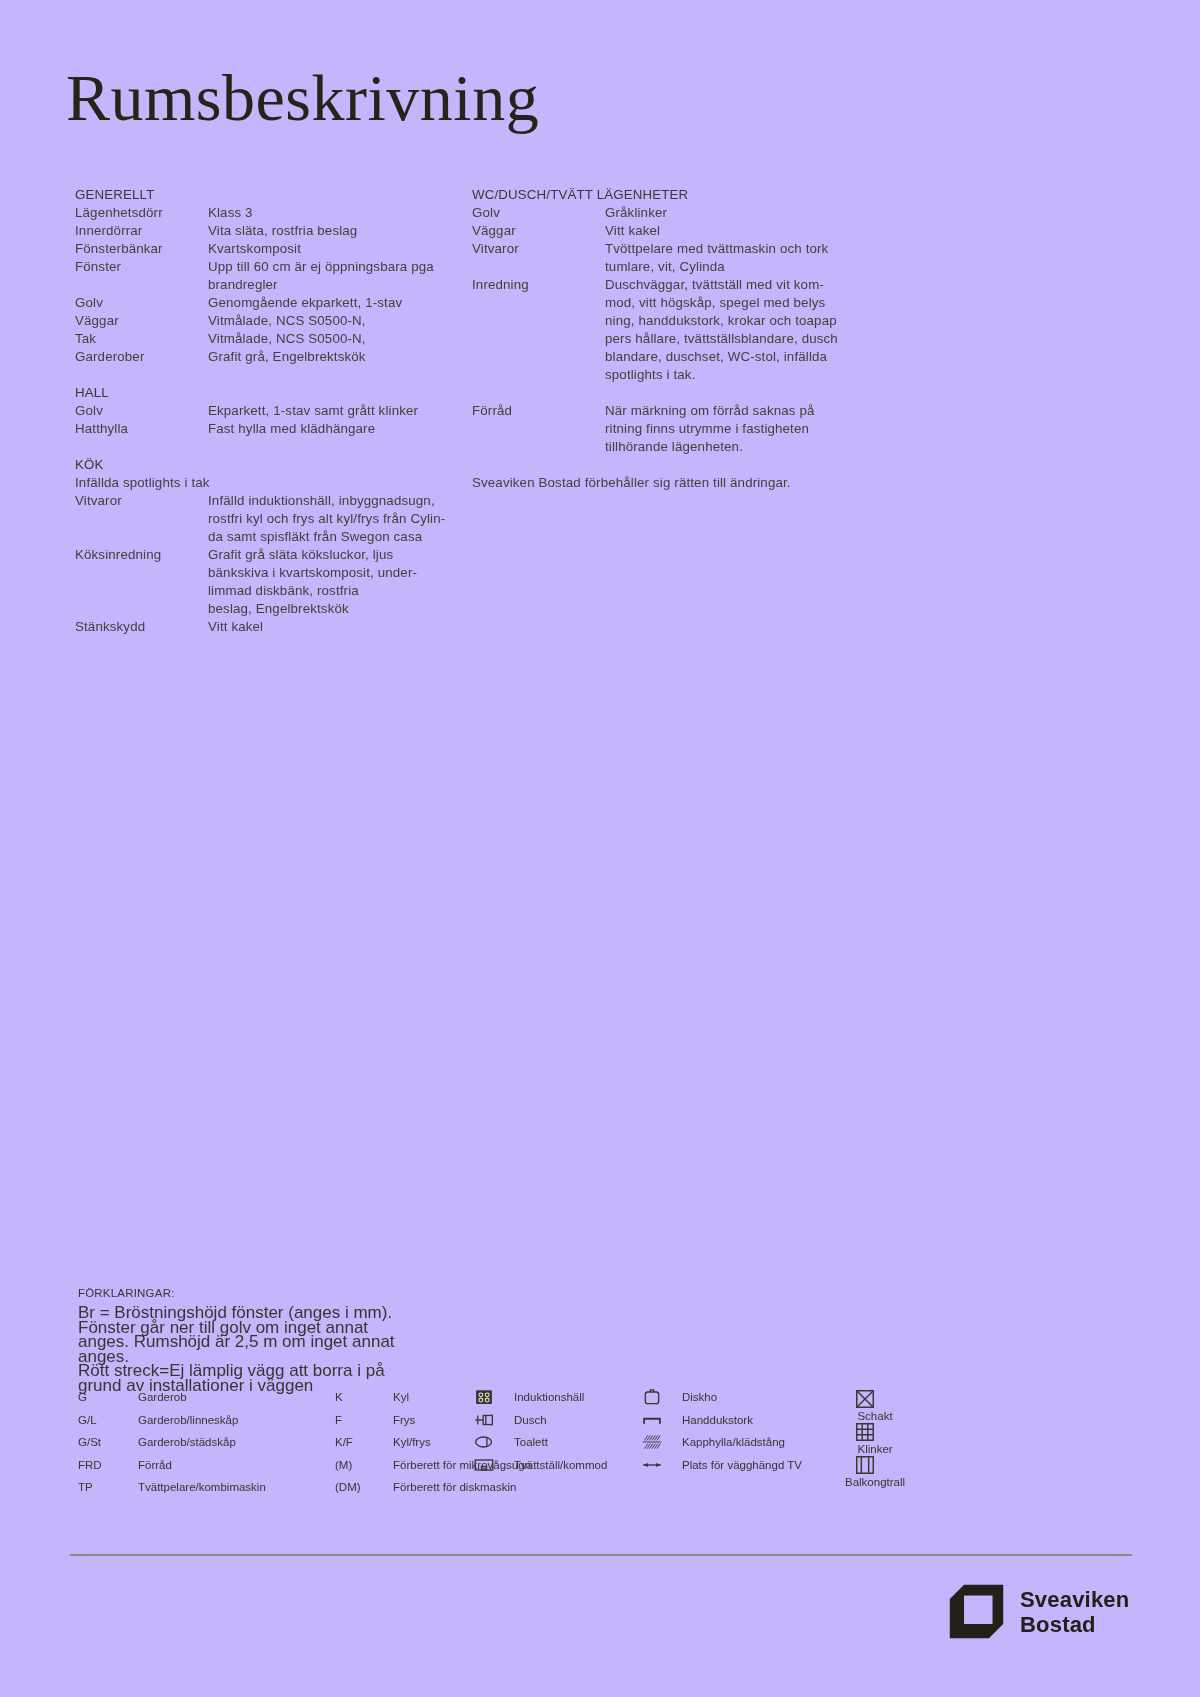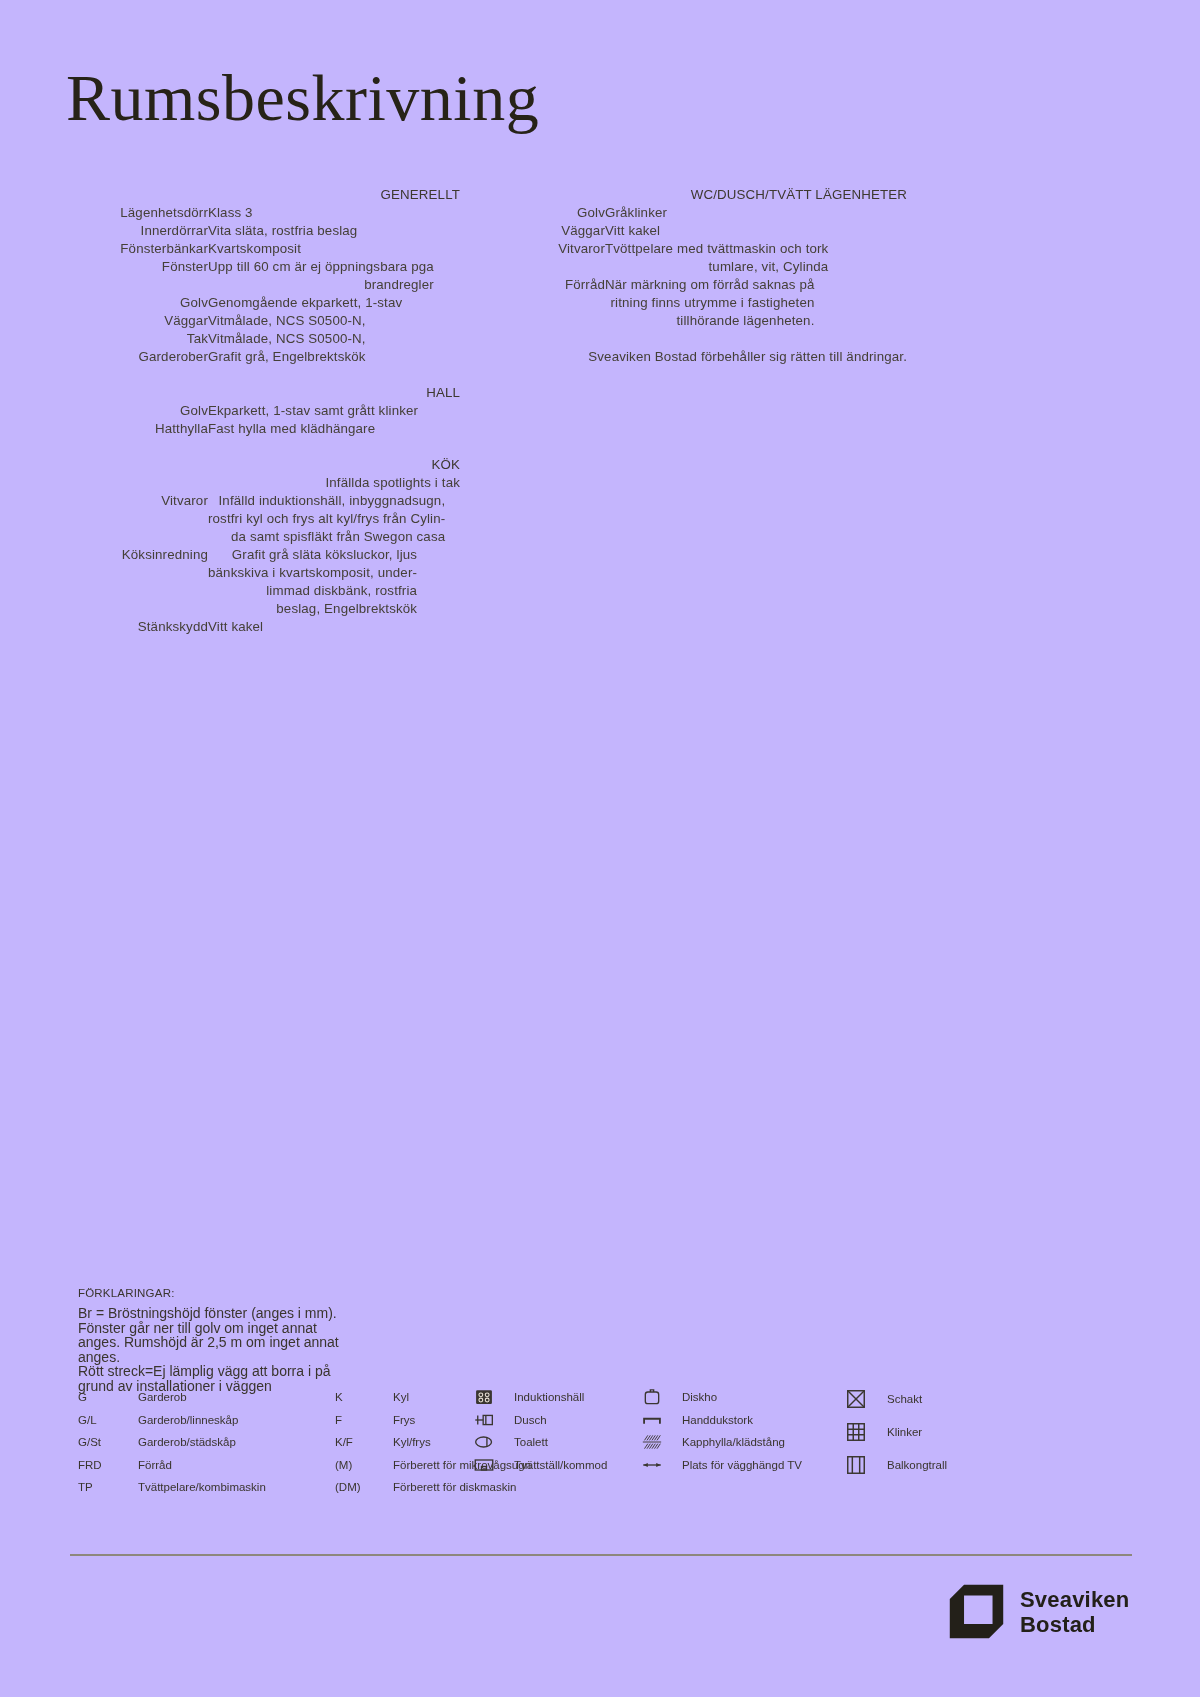--- a/index.html
+++ b/index.html
@@ -3,48 +3,48 @@
 <meta charset="utf-8">
 <style>
   html,body{margin:0;padding:0;background:#d8d2c8;}
   .page{position:relative;width:1200px;height:1697px;margin:0 auto;background:#c4b5fd;
         font-family:"Liberation Sans",sans-serif;color:#454038;overflow:hidden;}
 
   .title{position:absolute;left:66px;top:60px;margin:0;
          font-family:"Liberation Serif",serif;font-weight:400;font-size:66px;
          letter-spacing:0.5px;color:#272318;}
 
-  .col{position:absolute;top:186px;font-size:13.3px;line-height:18px;letter-spacing:0.15px;text-align:right;}
+  .col{position:absolute;top:186px;font-size:13.3px;line-height:18px;letter-spacing:0.15px;}
   #col-left{left:75px;width:385px;}
   #col-right{left:472px;width:435px;}
   .section{margin-bottom:18px;}
   .section-title{color:#3d382f;}
   .spec-row{display:flex;}
   .spec-label{width:133px;flex:none;}
   .spec-value{white-space:pre-line;}
   .gap-after{margin-bottom:18px;}
   .note{margin-top:0;}
 
   .legend-title{position:absolute;left:78px;top:1287px;font-size:11.5px;color:#3a352e;letter-spacing:0.2px;}
-  .legend-intro{position:absolute;left:78px;top:1306px;font-size:14px;line-height:14.5px;
+  .legend-intro{position:absolute;left:78px;top:1306px;font-size:17px;line-height:14.5px;
                 white-space:pre-line;color:#3a352e;}
 
   .legend-text-col{position:absolute;top:1391px;font-size:11.5px;color:#3a352e;}
   #legend-col-a{left:78px;}
   #legend-col-b{left:335px;}
   .text-row{display:flex;height:13px;margin-bottom:9.5px;}
   #legend-col-a .code{width:60px;flex:none;}
   #legend-col-b .code{width:58px;flex:none;}
 
   .legend-icon-col{position:absolute;top:1388px;font-size:11.5px;color:#3a352e;}
   #legend-col-c{left:474px;}
   #legend-col-d{left:642px;}
   #legend-col-e{left:845px;}
   .icon-row{display:flex;align-items:center;height:18px;margin-bottom:4.5px;}
-  #legend-col-e .icon-row{height:22px;margin-bottom:11px;}
+  #legend-col-e .icon-row{height:22px;margin-bottom:11px;flex-direction:column;}
   .icon-box{width:20px;height:20px;margin-right:20px;flex:none;
             display:flex;align-items:center;justify-content:center;}
   #legend-col-e .icon-box{width:22px;height:22px;}
   .icon-box svg{display:block;width:100%;height:100%;}
 
   .divider{position:absolute;left:70px;top:1554px;width:1062px;height:2px;background:#8d877c;}
 
   .brand{position:absolute;left:948px;top:1583px;display:flex;align-items:center;}
   .brand-logo{width:57px;height:57px;margin-right:15px;}
   .brand-logo svg{display:block;width:100%;height:100%;}
@@ -139,20 +139,29 @@
             <div class="spec-value">Gråklinker</div>
           </div>
           <div class="spec-row">
             <div class="spec-label">Väggar</div>
             <div class="spec-value">Vitt kakel</div>
           </div>
           <div class="spec-row">
             <div class="spec-label">Vitvaror</div>
             <div class="spec-value">Tvöttpelare med tvättmaskin och tork
 tumlare, vit, Cylinda</div>
+          </div>
+          <div class="spec-row gap-after">
+            <div class="spec-label">Inredning</div>
+            <div class="spec-value">Duschväggar, tvättställ med vit kom-
+mod, vitt högskåp, spegel med belys
+ning, handdukstork, krokar och toapap
+pers hållare, tvättställsblandare, dusch
+blandare, duschset, WC-stol, infällda
+spotlights i tak.</div>
           </div>
           <div class="spec-row">
             <div class="spec-label">Förråd</div>
             <div class="spec-value">När märkning om förråd saknas på
 ritning finns utrymme i fastigheten
 tillhörande lägenheten.</div>
           </div>
         </div>
       </div>
     <div class="note">Sveaviken Bostad förbehåller sig rätten till ändringar.</div>

